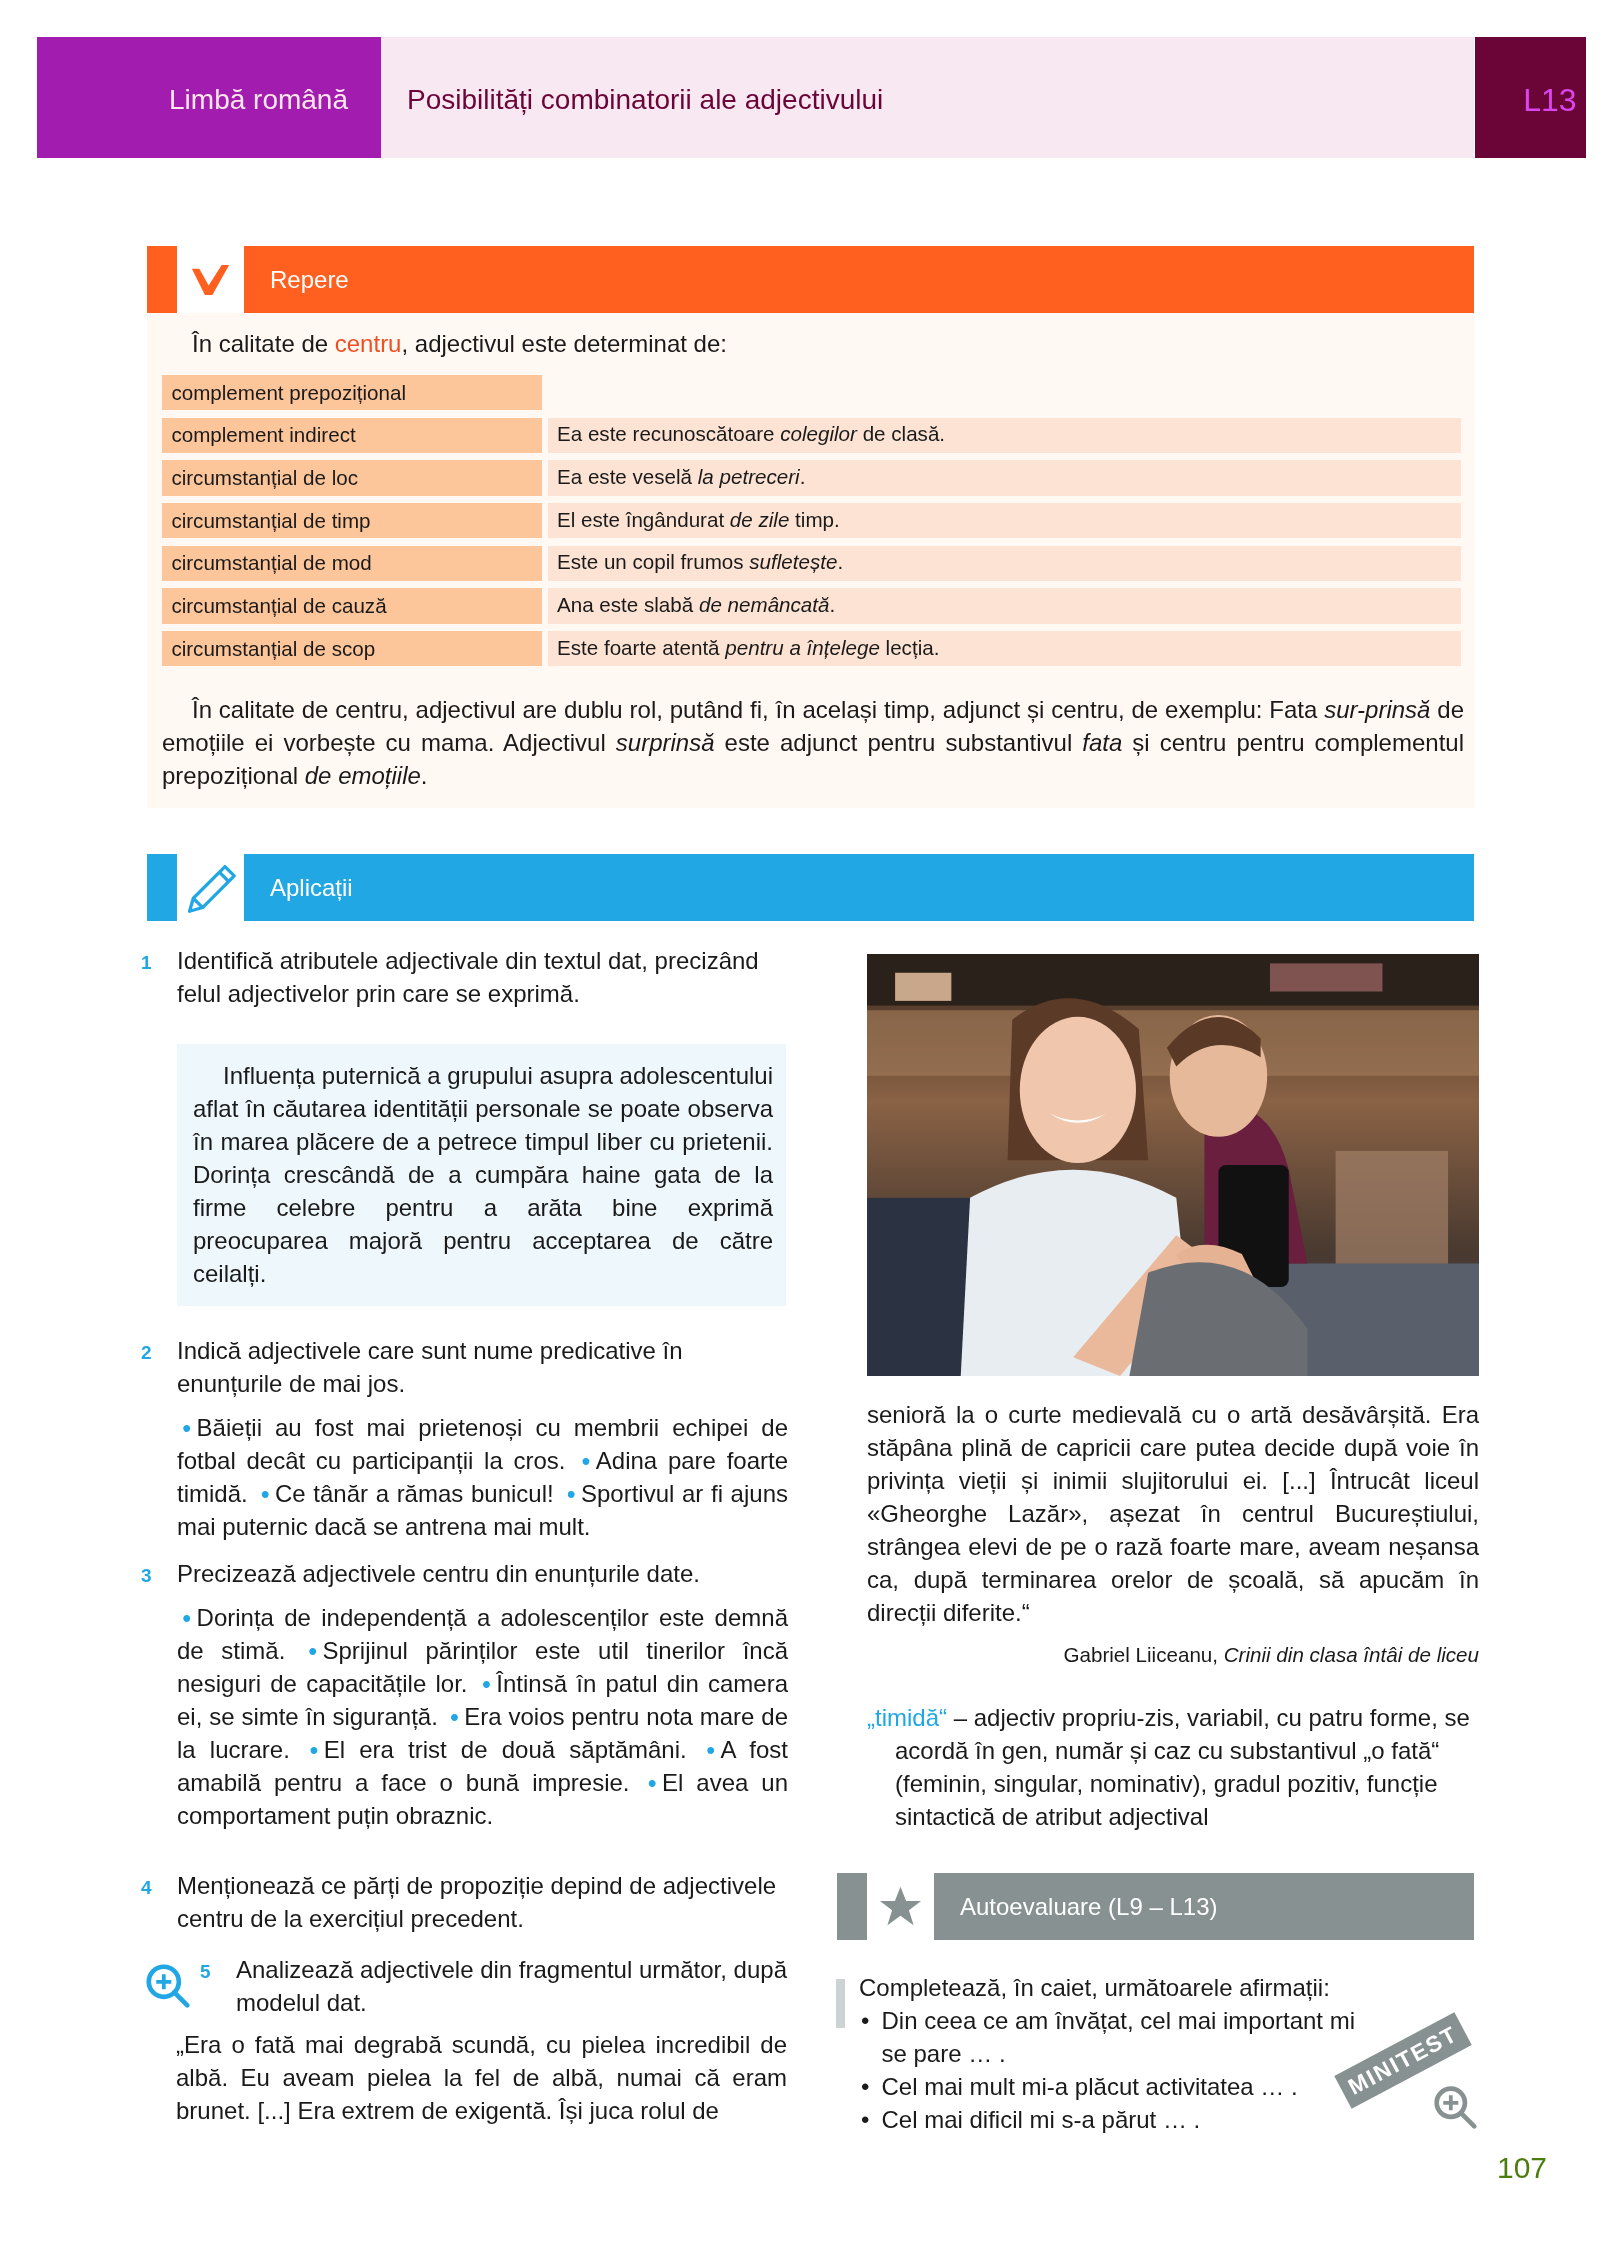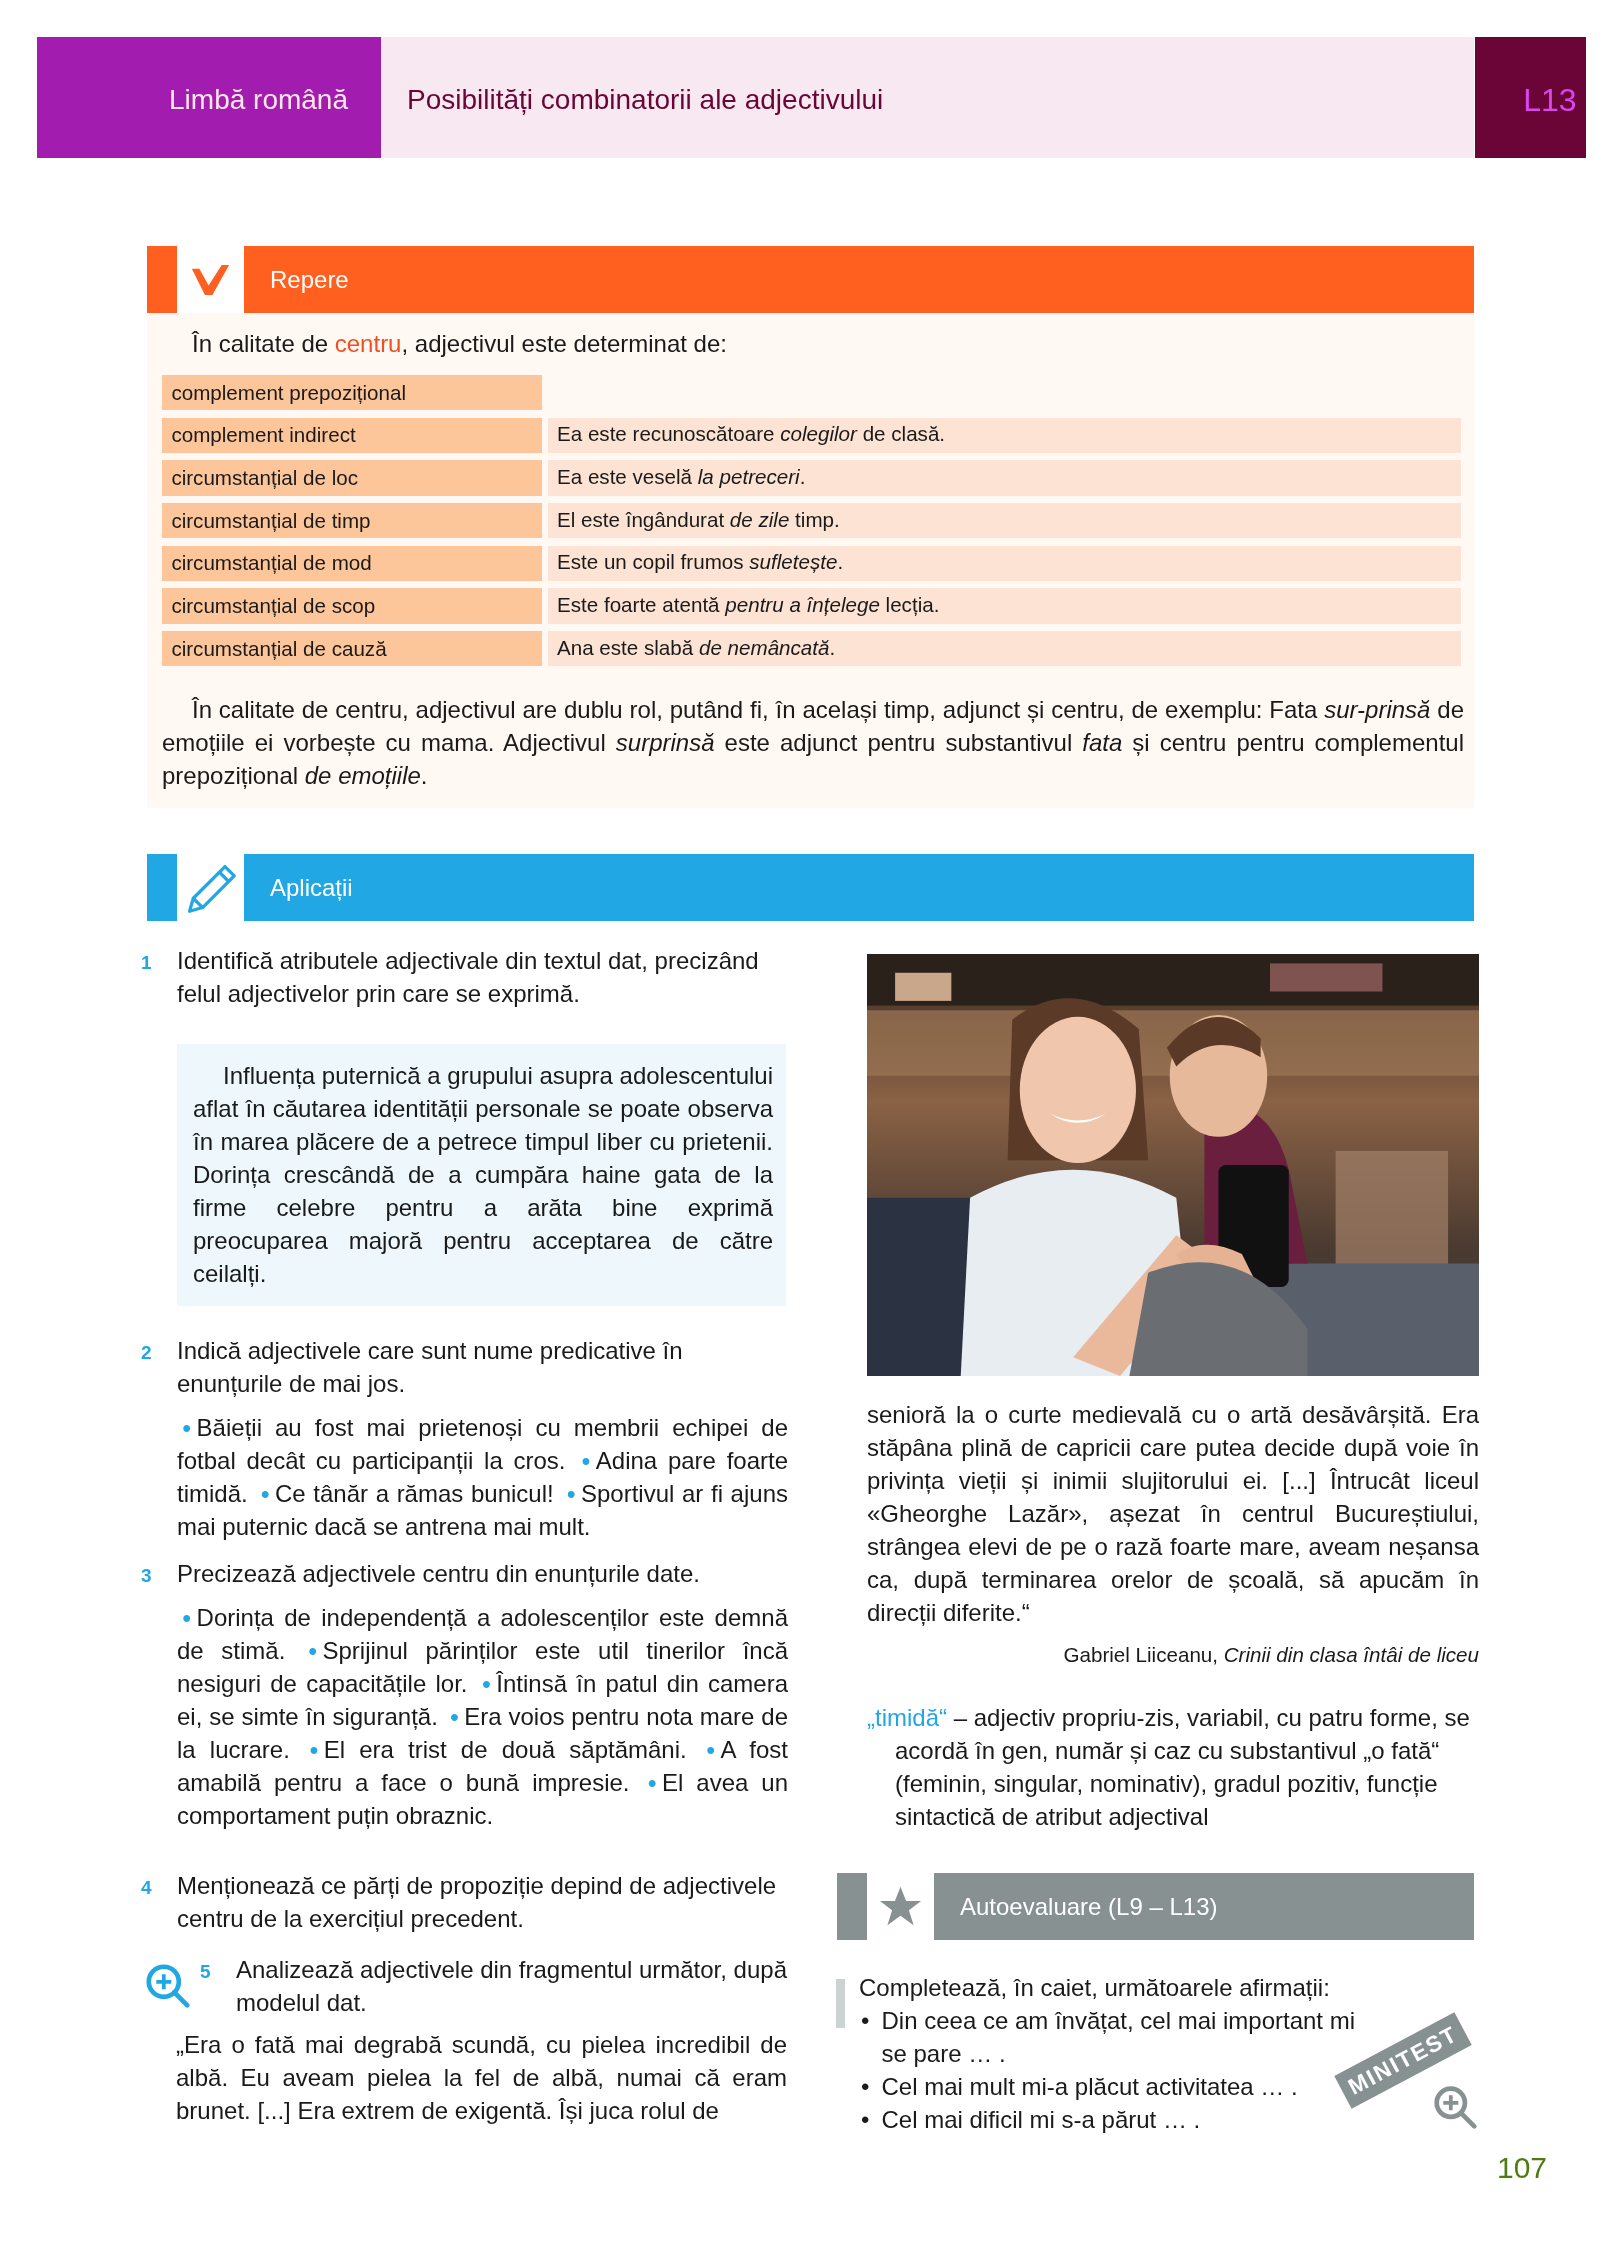--- a/index.html
+++ b/index.html
@@ -115,26 +115,26 @@
     </div>
     <div class="crow">
       <div class="ccell-l">circumstanțial de timp</div>
       <div class="ccell-r"><span>El este îngândurat </span><i>de zile</i><span> timp.</span></div>
     </div>
     <div class="crow">
       <div class="ccell-l">circumstanțial de mod</div>
       <div class="ccell-r"><span>Este un copil frumos </span><i>sufletește</i><span>.</span></div>
     </div>
     <div class="crow">
+      <div class="ccell-l">circumstanțial de cauză</div>
+      <div class="ccell-r"><span>Ana este slabă </span><i>de nemâncată</i><span>.</span></div>
+    </div>
+    <div class="crow">
       <div class="ccell-l">circumstanțial de scop</div>
       <div class="ccell-r"><span>Este foarte atentă </span><i>pentru a înțelege</i><span> lecția.</span></div>
-    </div>
-    <div class="crow">
-      <div class="ccell-l">circumstanțial de cauză</div>
-      <div class="ccell-r"><span>Ana este slabă </span><i>de nemâncată</i><span>.</span></div>
     </div>
   </div>
 <div class="abs repere-note" id="repere-note"><span>În calitate de centru, adjectivul are dublu rol, putând fi, în același timp, adjunct și centru, de exemplu: Fata </span><i>sur-prinsă</i><span> de emoțiile ei vorbește cu mama. Adjectivul </span><i>surprinsă</i><span> este adjunct pentru substantivul </span><i>fata</i><span> și centru pentru complementul prepozițional </span><i>de emoțiile</i><span>.</span></div>
 
 <div class="abs sec-bar apl-bar">
   <div class="sec-strip"></div>
   <div class="sec-iconbox">
     <svg width="54" height="54" viewBox="0 0 58 58">
         <g fill="none" stroke="#22a7e5" stroke-width="3.5" stroke-linejoin="round">
           <path d="M44 6 L54 16 L20 50 L6 54 L10 40 Z"></path>

